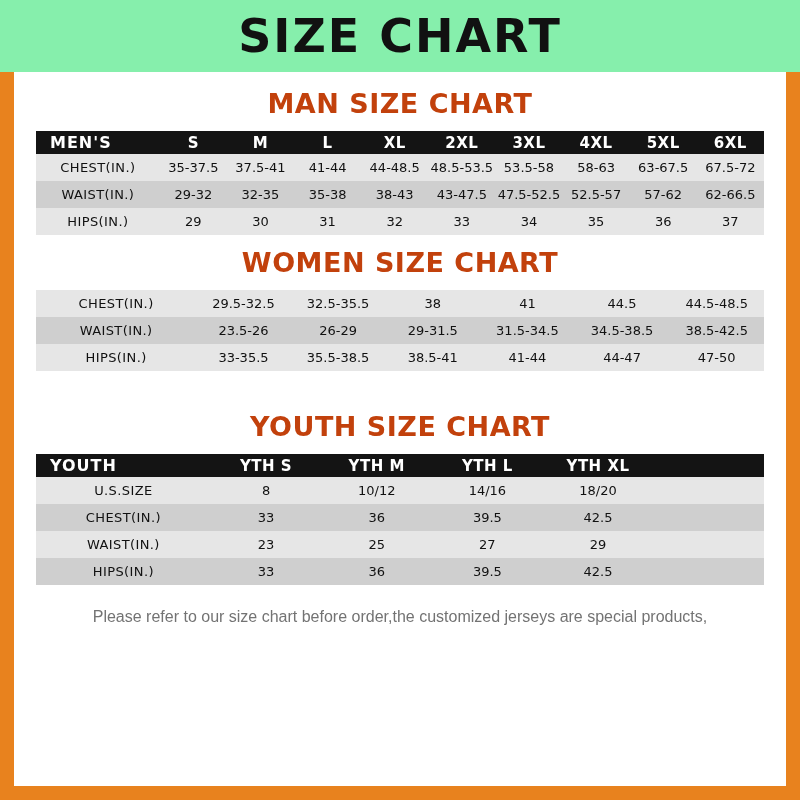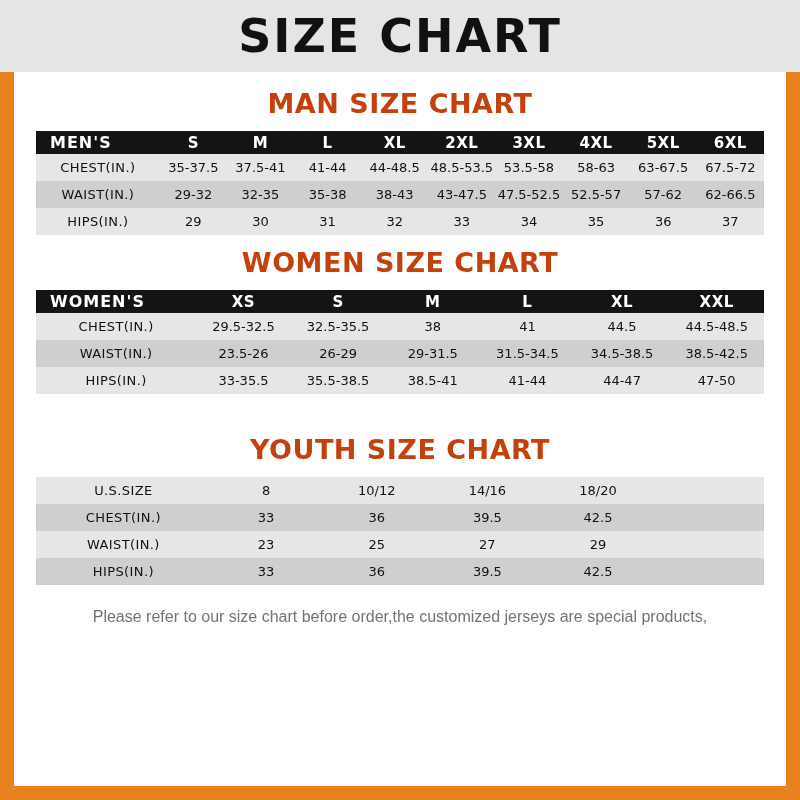--- a/index.html
+++ b/index.html
@@ -16,21 +16,21 @@
   .page {
     position: relative;
     width: 800px;
     height: 800px;
     box-sizing: border-box;
     border-left: 14px solid #e8821e;
     border-right: 14px solid #e8821e;
     background: #ffffff;
   }
   .header-band {
-    background: #e5e5e5;
+    background: #86efac;
     height: 72px;
     display: flex;
     align-items: center;
     justify-content: center;
     margin: 0 -14px;
   }
   .header-title {
     font-family: "DejaVu Sans", sans-serif;
     font-weight: bold;
     font-size: 46px;
@@ -194,29 +194,20 @@
         <colgroup>
           <col class="c0">
             <col>
             <col>
             <col>
             <col>
             <col>
             <col>
         </colgroup>
         <tbody>
-          <tr class="head-row">
-            <td class="rowlabel">WOMEN'S</td>
-            <td>XS</td>
-            <td>S</td>
-            <td>M</td>
-            <td>L</td>
-            <td>XL</td>
-            <td>XXL</td>
-          </tr>
           <tr class="light">
             <td class="rowlabel">CHEST(IN.)</td>
             <td>29.5-32.5</td>
             <td>32.5-35.5</td>
             <td>38</td>
             <td>41</td>
             <td>44.5</td>
             <td>44.5-48.5</td>
           </tr>
           <tr class="dark">
@@ -246,20 +237,28 @@
       <table class="size-table">
         <colgroup>
           <col class="c0">
             <col>
             <col>
             <col>
             <col>
             <col>
         </colgroup>
         <tbody>
+          <tr class="head-row">
+            <td class="rowlabel">YOUTH</td>
+            <td>YTH S</td>
+            <td>YTH M</td>
+            <td>YTH L</td>
+            <td>YTH XL</td>
+            <td></td>
+          </tr>
           <tr class="light">
             <td class="rowlabel">U.S.SIZE</td>
             <td>8</td>
             <td>10/12</td>
             <td>14/16</td>
             <td>18/20</td>
             <td></td>
           </tr>
           <tr class="dark">
             <td class="rowlabel">CHEST(IN.)</td>

